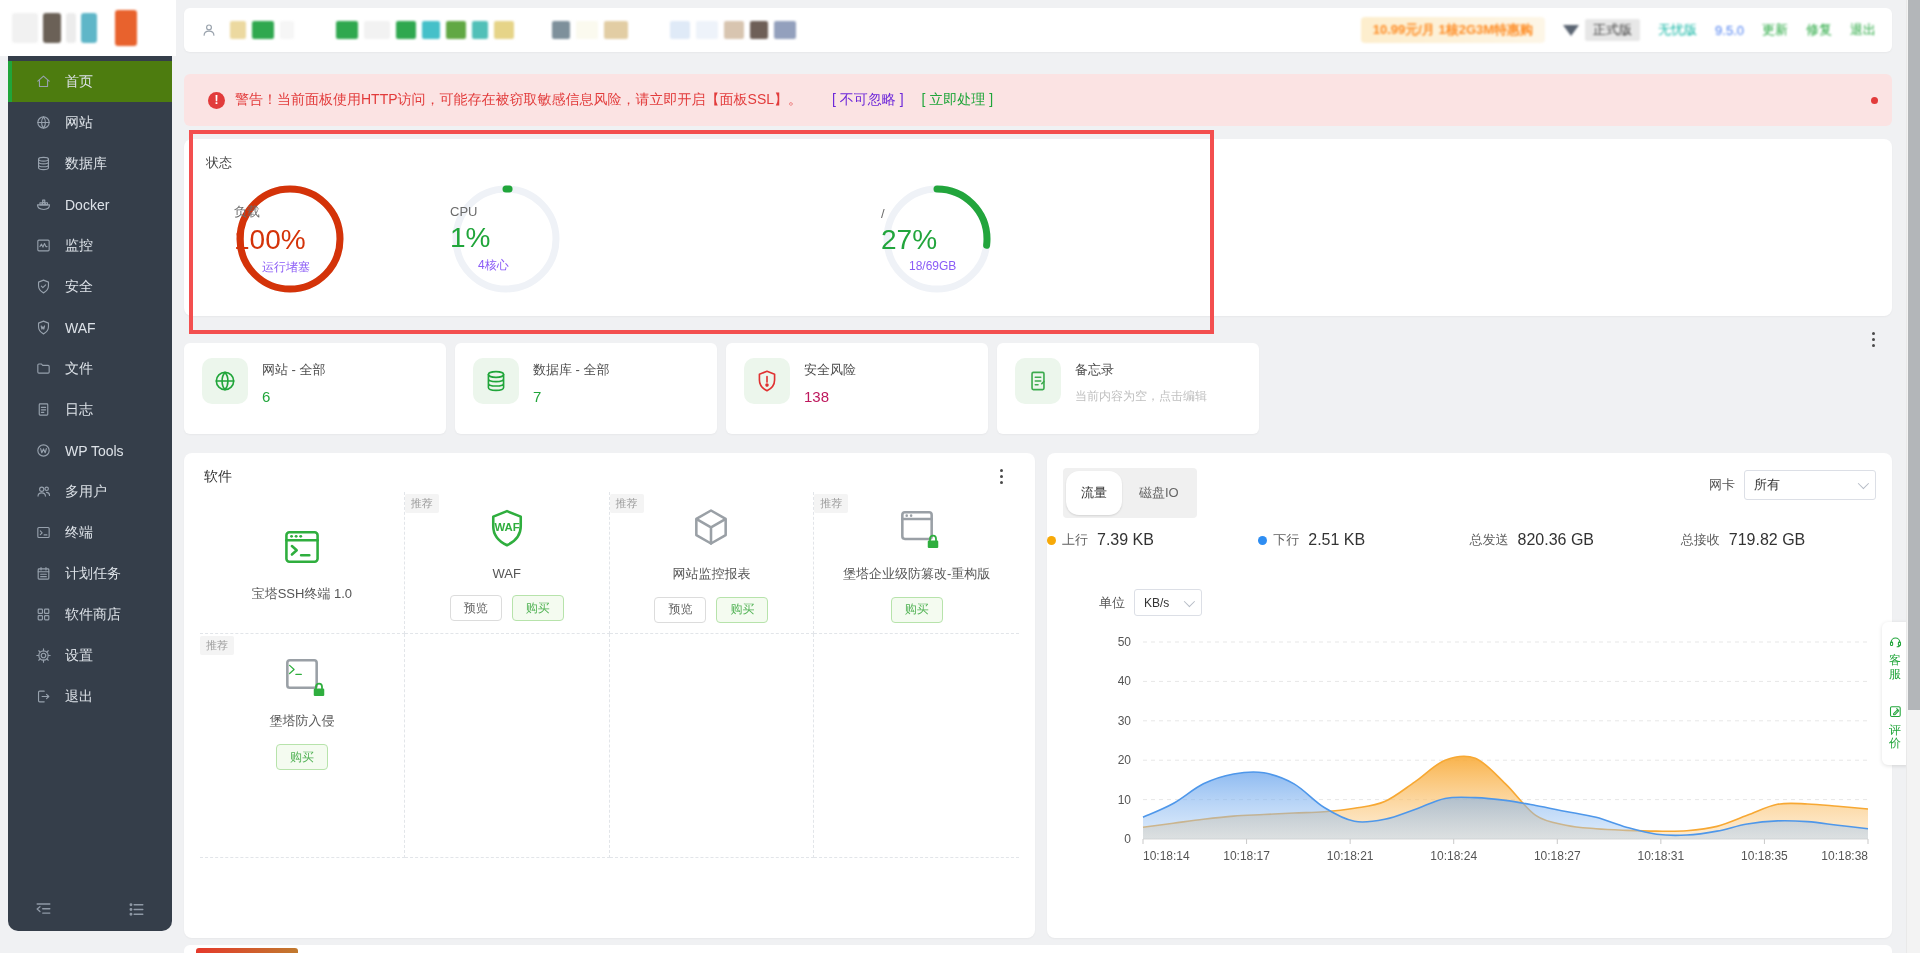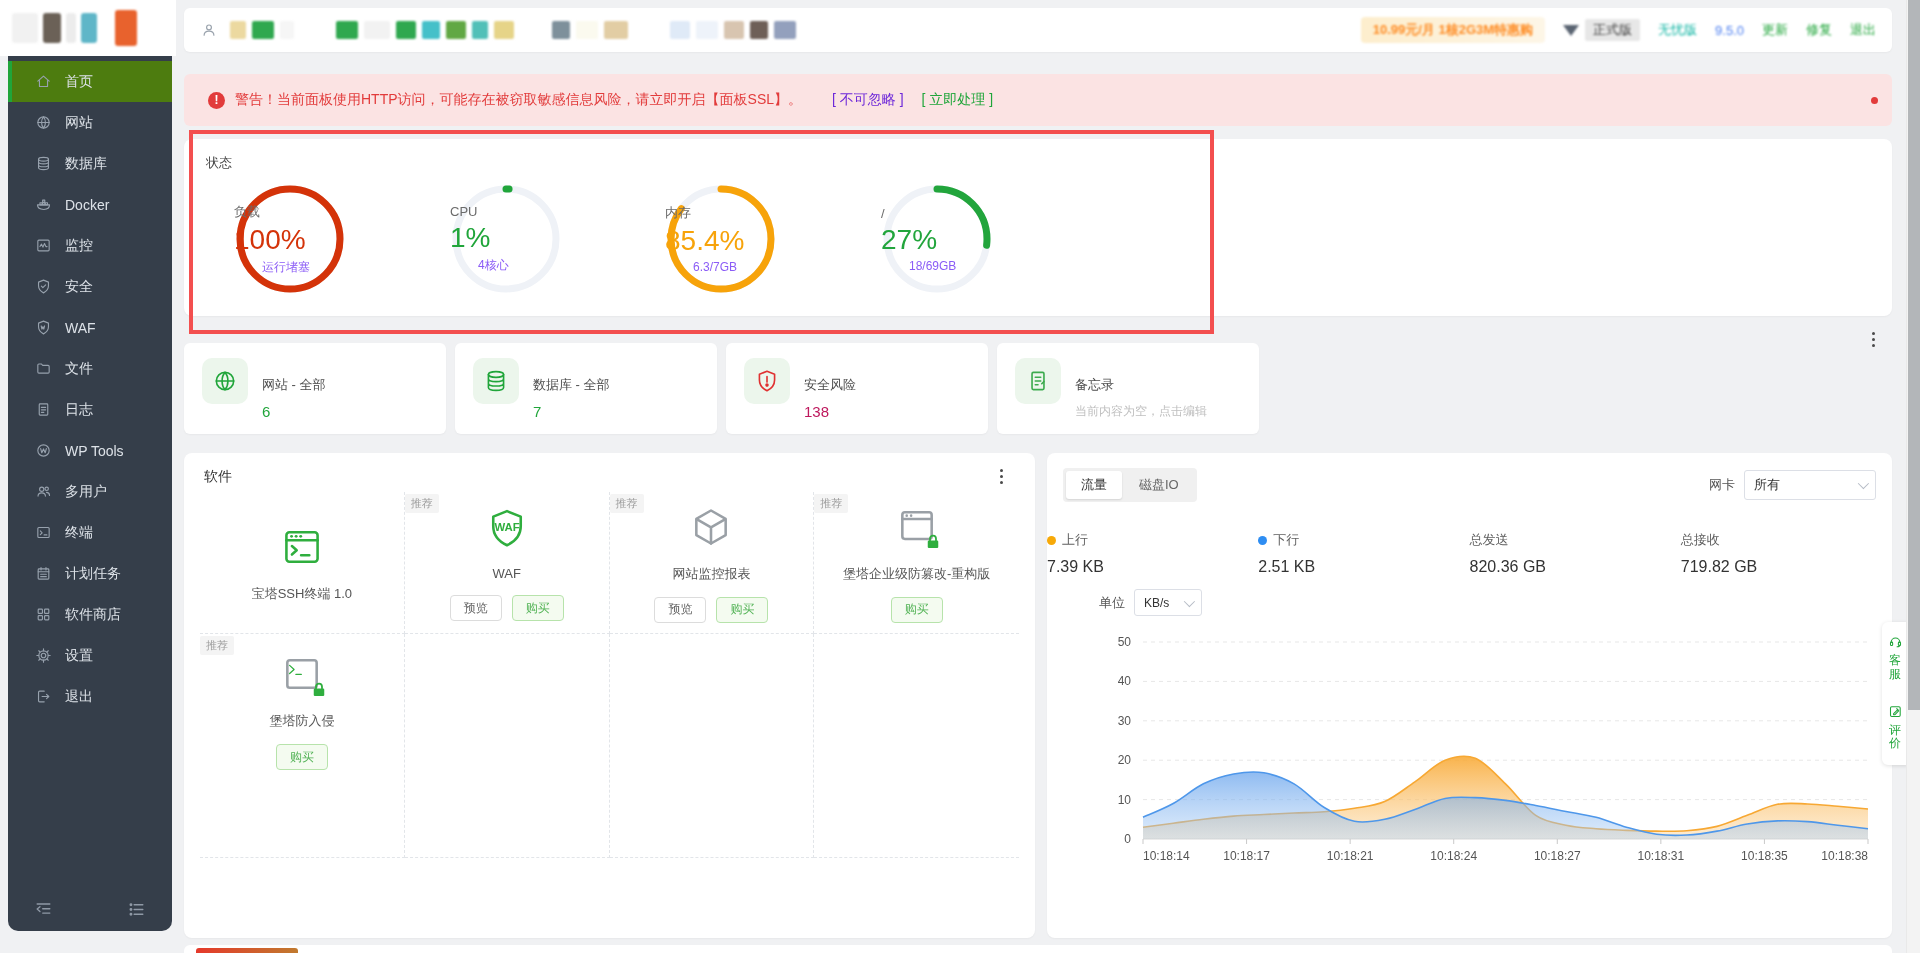--- a/index.html
+++ b/index.html
@@ -59,21 +59,21 @@
   .gsub { font-size:12px; color:#8b5cf6;margin-left:28px; }
 
   
   .annotation { left:189px; top:130px; width:1025px; height:204px; border:4px solid #f34f4f; z-index:9; pointer-events:none; }
 
   
   .cards-row { left:184px; top:343px; display:grid; grid-template-columns:repeat(4,262px); gap:9px; }
   .ov-card { height:91px; background:#fff; border-radius:6px; padding:15px 18px; display:flex; gap:14px; cursor:pointer; box-shadow:0 1px 2px rgba(0,0,0,.04); }
   .ov-icon { width:46px; height:46px; border-radius:10px; background:#ecf6ec; display:flex; align-items:center; justify-content:center; flex:none; }
   .ov-icon svg { width:26px; height:26px; stroke-width:1.5; }
-  .ov-title { font-size:13px; color:#4d4d4d; margin-top:18px; }
+  .ov-title { font-size:13px; color:#4d4d4d; margin-top:3px; }
   .ov-value { font-size:15px; margin-top:9px; }
   .kebab { display:flex; flex-direction:column; gap:3px; cursor:pointer; }
   .kebab i { width:3px; height:3px; border-radius:50%; background:#4a4a4a; }
   .row-kebab { left:1872px; top:332px; }
 
   
   .soft-card { left:184px; top:453px; width:851px; height:485px; background:#fff; border-radius:8px; box-shadow:0 1px 2px rgba(0,0,0,.04); }
   .soft-title { position:absolute; left:20px; top:15px; font-size:14px; color:#333; }
   .soft-kebab { position:absolute; right:32px; top:16px; }
   .soft-grid { position:absolute; left:16px; top:39px; width:819px; display:grid; grid-template-columns:repeat(4,1fr); }
@@ -86,29 +86,29 @@
   .s-icon svg { width:44px; height:44px; stroke-width:1.4; }
   .s-name { font-size:13px; color:#555; }
   .btn-row { display:flex; gap:10px; }
   .btn { height:26px; padding:0 13px; border-radius:4px; font-size:12px; display:flex; align-items:center; cursor:pointer; }
   .btn.ghost { background:#fff; border:1px solid #dcdcdc; color:#666; }
   .btn.buy { background:#f4fbf0; border:1px solid #b7e3ab; color:#53b356; }
 
   
   .traffic-card { left:1047px; top:453px; width:845px; height:485px; background:#fff; border-radius:8px; box-shadow:0 1px 2px rgba(0,0,0,.04); }
   .tabs { position:absolute; left:16px; top:15px; background:#f0f0f0; border-radius:4px; padding:3px; display:flex; gap:2px; }
-  .tab { padding:5px 15px; font-size:13px; color:#666; border-radius:3px; cursor:pointer; }
+  .tab { padding:13px 15px; font-size:13px; color:#666; border-radius:13px; cursor:pointer; }
   .tab.active { background:#fff; color:#333; box-shadow:0 1px 2px rgba(0,0,0,.12); }
   .nic { position:absolute; right:16px; top:17px; display:flex; align-items:center; gap:9px; }
   .nic-label { color:#555; }
   .select { background:#fff; border:1px solid #dcdfe6; border-radius:3px; display:flex; align-items:center; justify-content:space-between; padding:0 9px; color:#333; cursor:pointer; }
   .sel-nic { width:132px; height:30px; }
   .chev { width:8px; height:8px; border-right:1.5px solid #b6bcc6; border-bottom:1.5px solid #b6bcc6; transform:rotate(45deg) translateY(-2px); }
   .stats { position:absolute; left:0; top:78px; width:100%; display:grid; grid-template-columns:repeat(4,1fr); }
-  .stat { display:flex; flex-direction:column; align-items:flex-start; gap:9px; }
+  .stat { display:flex; flex-direction:row; align-items:flex-start; gap:9px; }
   .stat .lbl { display:flex; align-items:center; gap:6px; color:#5f5f5f; font-size:13px; }
   .stat .dot { width:9px; height:9px; border-radius:50%; }
   .stat .val { font-size:16px; color:#333; }
   .unit-row { position:absolute; left:52px; top:136px; display:flex; align-items:center; gap:9px; color:#555; }
   .sel-unit { width:68px; height:27px; font-size:12px; }
   #traffic-svg { position:absolute; left:16px; top:170px; }
   #traffic-svg text { font-family:"Liberation Sans","DejaVu Sans",sans-serif; }
 
   
   .sliver { left:184px; top:945px; width:1708px; height:8px; background:#fff; border-radius:6px 6px 0 0; }
@@ -430,28 +430,20 @@
         <div class="gvalue" style="color: rgb(212, 51, 9);">100%</div>
         <div class="gsub">运行堵塞</div>
       </div></div>
   <div class="gauge" style="left:266px"><svg viewBox="0 0 112 112">
         <circle class="track" cx="56" cy="56" r="50" style="stroke: rgb(239, 242, 247);"></circle>
         <circle class="prog" cx="56" cy="56" r="50" pathLength="100" stroke-dasharray="1 99" style="stroke: rgb(32, 165, 58); stroke-linecap: round;"></circle>
       </svg><div class="gtxt">
         <div class="glabel">CPU</div>
         <div class="gvalue" style="color: rgb(32, 165, 58);">1%</div>
         <div class="gsub">4核心</div>
-      </div></div>
-  <div class="gauge" style="left:481px"><svg viewBox="0 0 112 112">
-        <circle class="track" cx="56" cy="56" r="50" style="stroke: rgb(239, 242, 247);"></circle>
-        <circle class="prog" cx="56" cy="56" r="50" pathLength="100" stroke-dasharray="85.4 14.599999999999994" style="stroke: rgb(247, 163, 10); stroke-linecap: round;"></circle>
-      </svg><div class="gtxt">
-        <div class="glabel">内存</div>
-        <div class="gvalue" style="color: rgb(247, 163, 10);">85.4%</div>
-        <div class="gsub">6.3/7GB</div>
       </div></div>
   <div class="gauge" style="left:697px"><svg viewBox="0 0 112 112">
         <circle class="track" cx="56" cy="56" r="50" style="stroke: rgb(239, 242, 247);"></circle>
         <circle class="prog" cx="56" cy="56" r="50" pathLength="100" stroke-dasharray="27 73" style="stroke: rgb(34, 165, 60); stroke-linecap: round;"></circle>
       </svg><div class="gtxt">
         <div class="glabel">/</div>
         <div class="gvalue" style="color: rgb(34, 165, 60);">27%</div>
         <div class="gsub">18/69GB</div>
       </div></div>
 </section>

